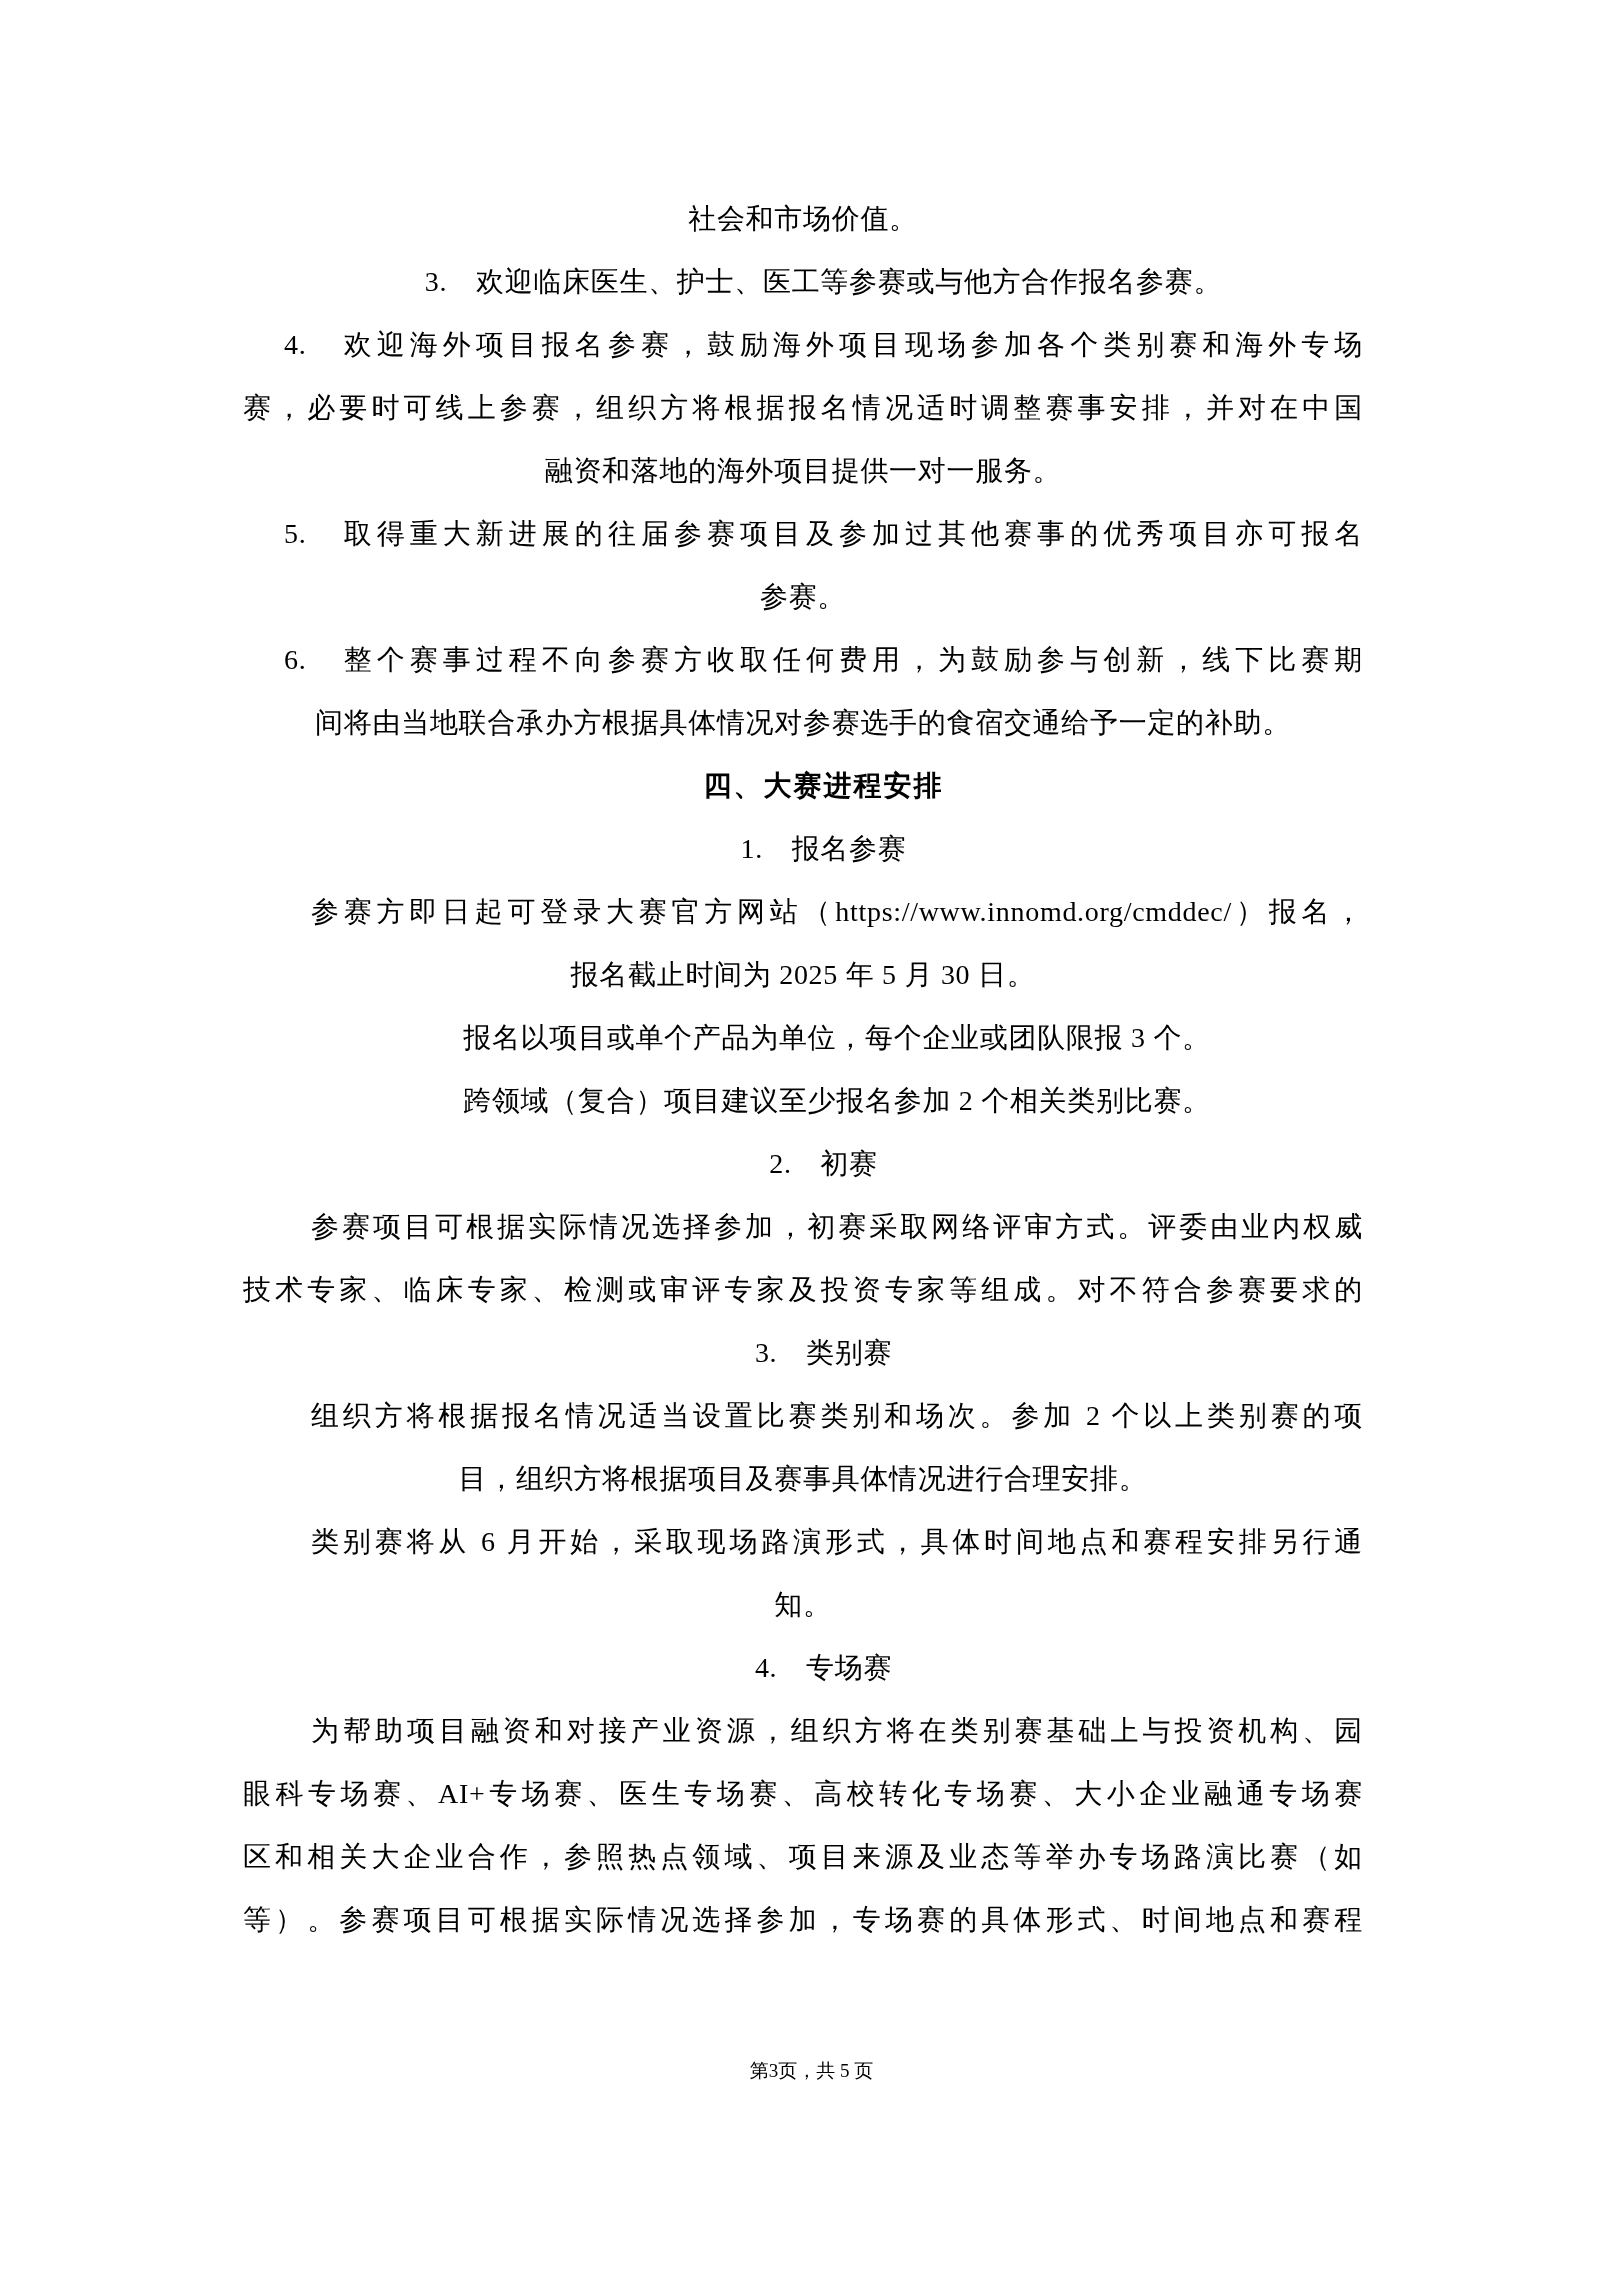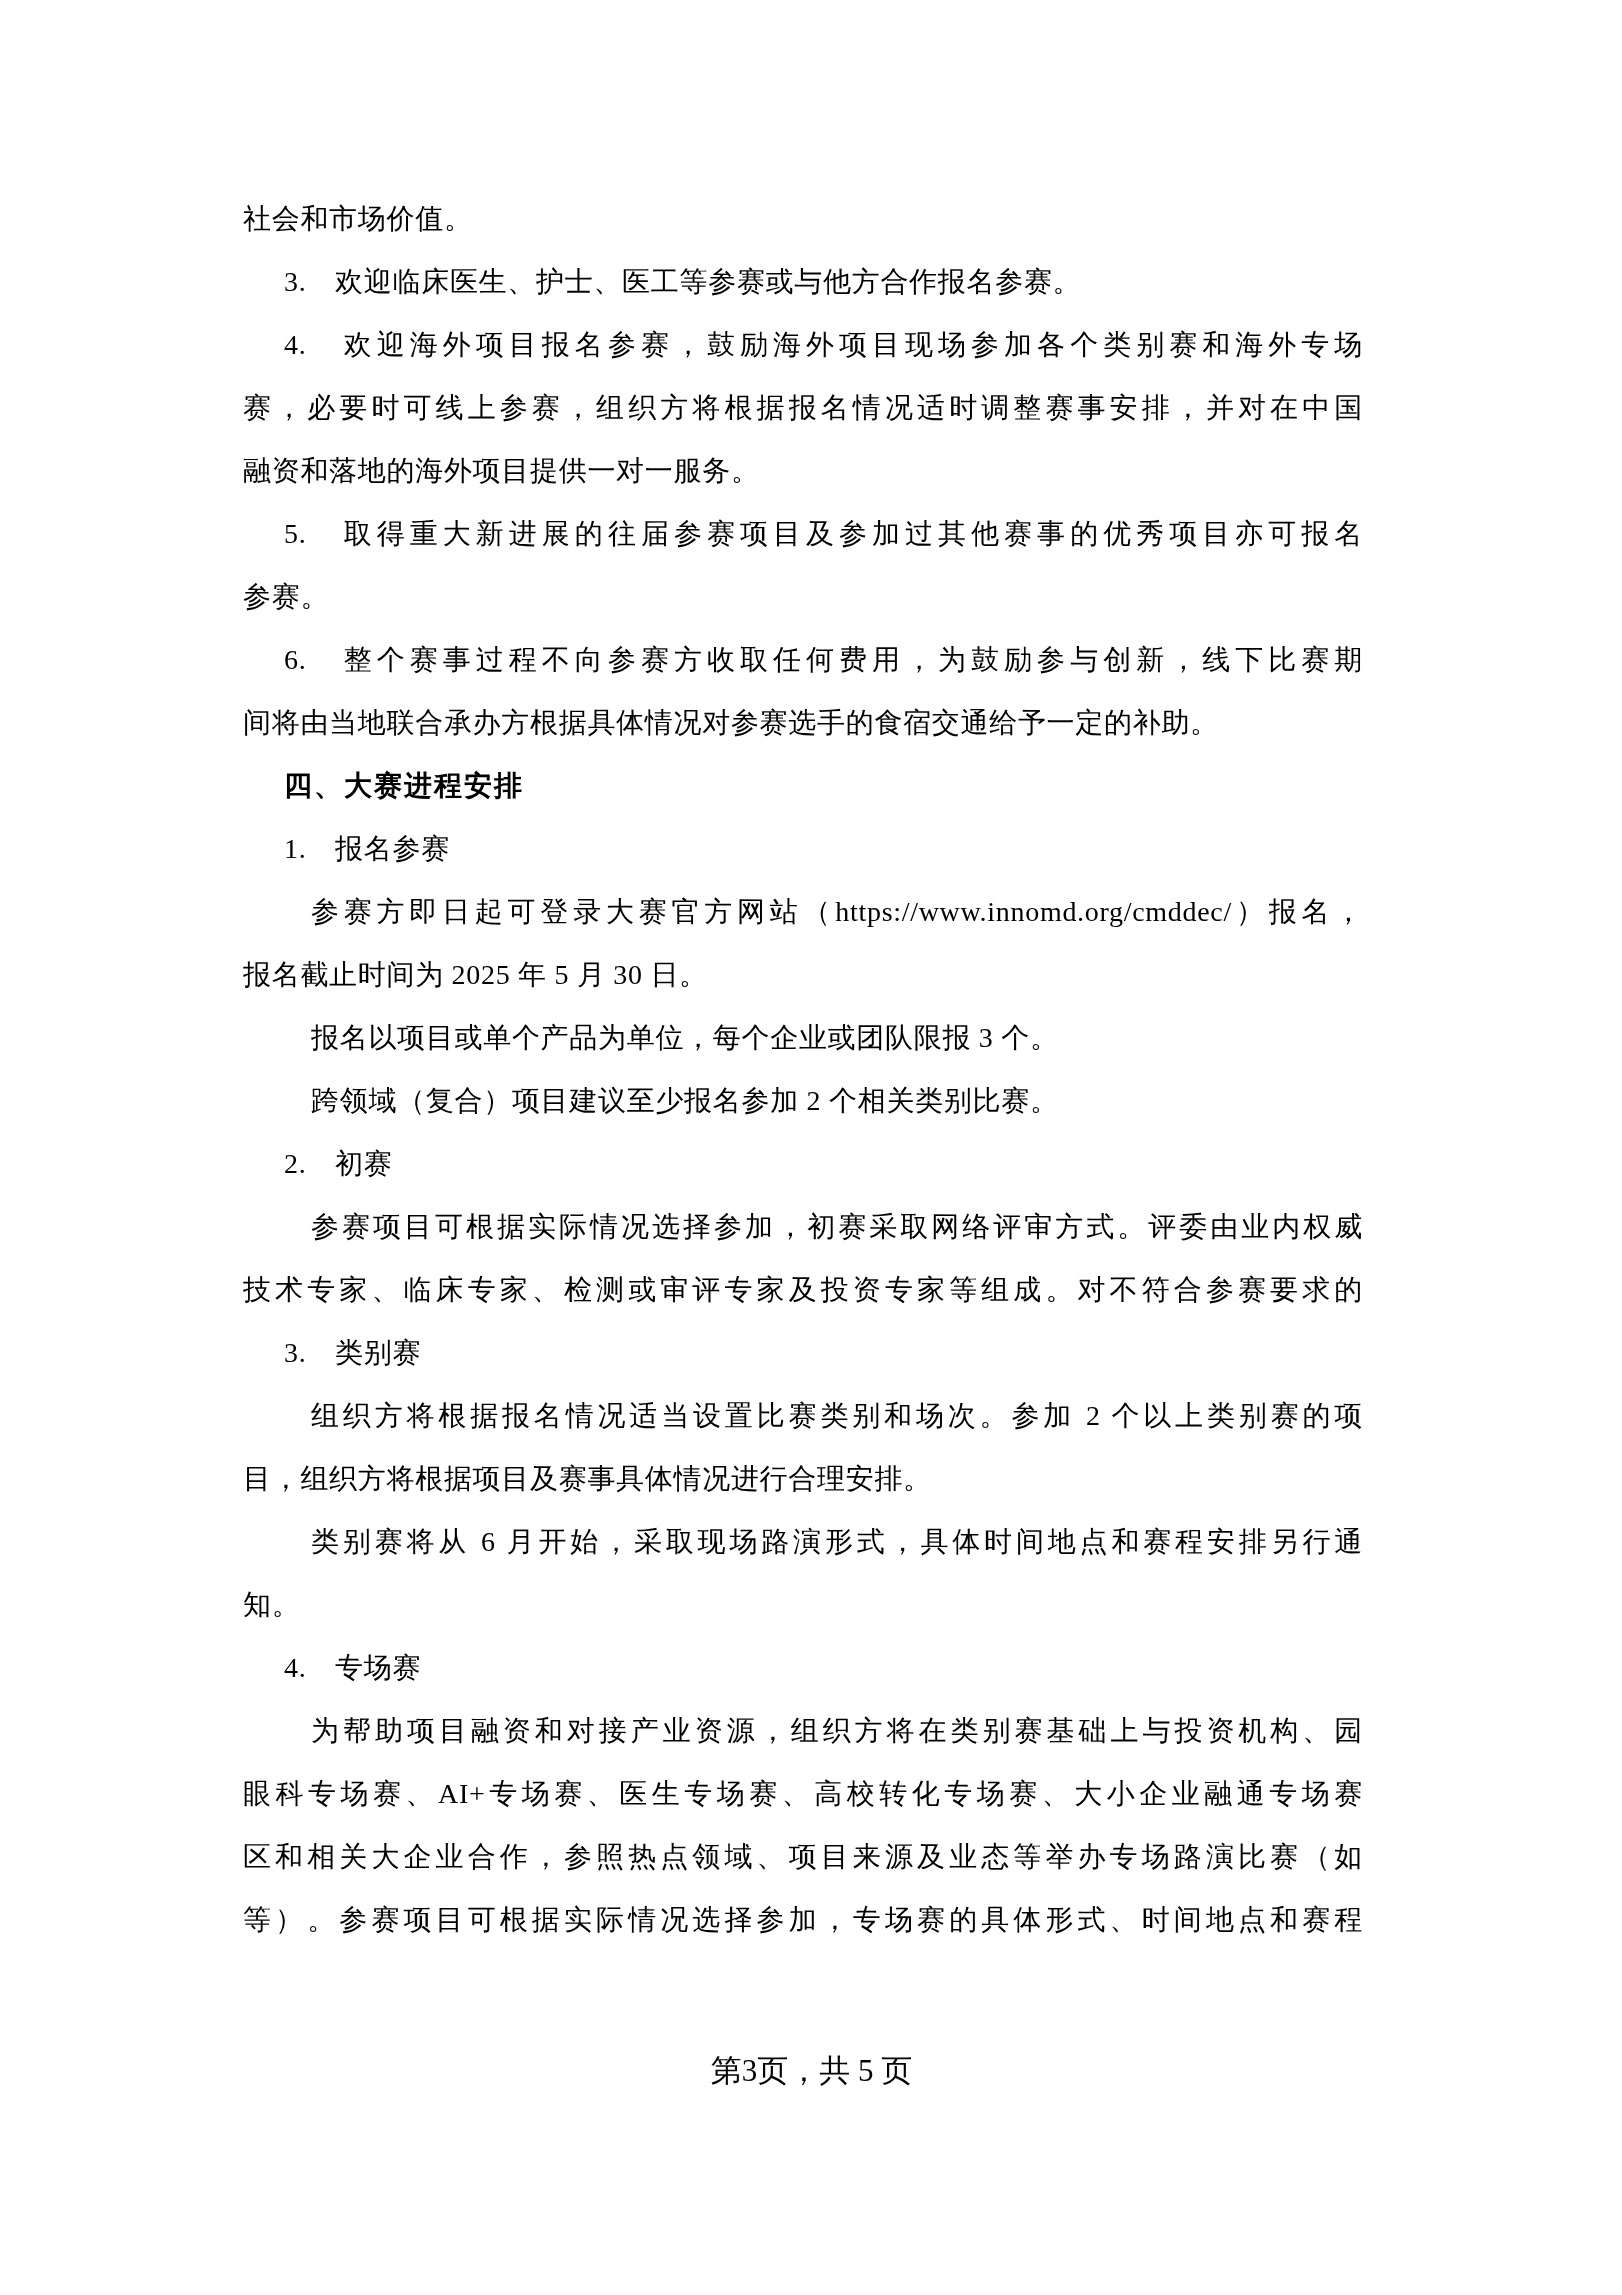--- a/index.html
+++ b/index.html
@@ -18,42 +18,42 @@
   }
   .doc-body {
     position: absolute;
     left: 243px;
     top: 187px;
     width: 1120px;
   }
   .line {
     font-size: 28px;
     line-height: 63px;
-    text-align: left;
+    text-align: center;
     letter-spacing: 0.7px;
   }
   .line.justify {
     text-align: justify;
     text-align-last: justify;
   }
   .line.indent-para { text-indent: 68px; }
   .line.indent-item { text-indent: 41px; }
   .line.heading {
     font-weight: 700;
     font-family: "Liberation Sans", "DejaVu Sans", sans-serif;
     letter-spacing: 2px;
   }
   .bold { font-weight: 400; margin-top: 20px; }
   .footer {
     position: absolute;
     left: 0;
     right: 0;
     top: 2056px;
     text-align: center;
-    font-size: 31px;
+    font-size: 19px;
     line-height: 29px;
     font-family: "Liberation Serif", "DejaVu Serif", serif;
   }
 </style>
 </head>
 <body>
 
 <div class="page">
   <main class="doc-body" id="doc-body">
       <div class="line">社会和市场价值。</div>

